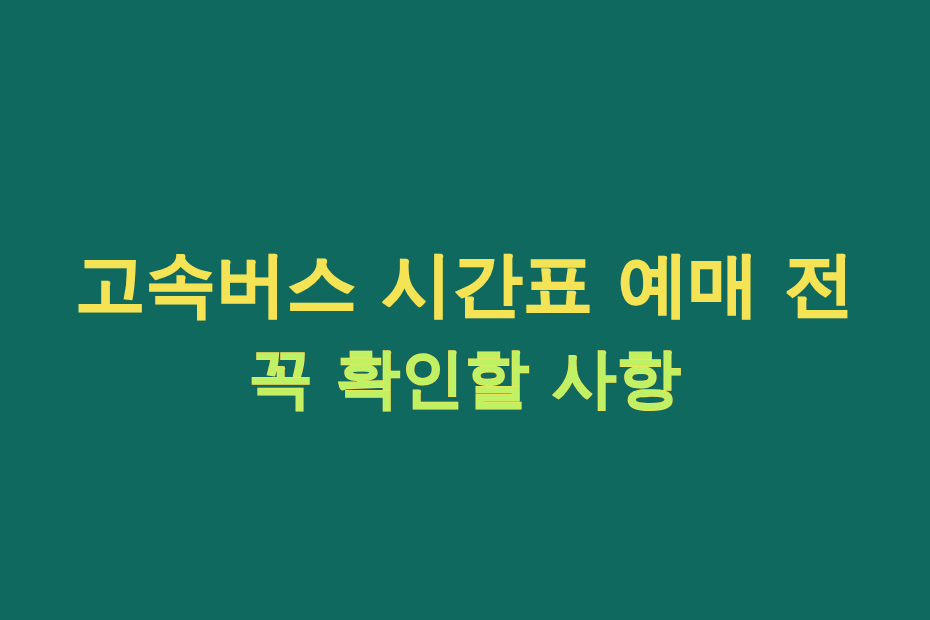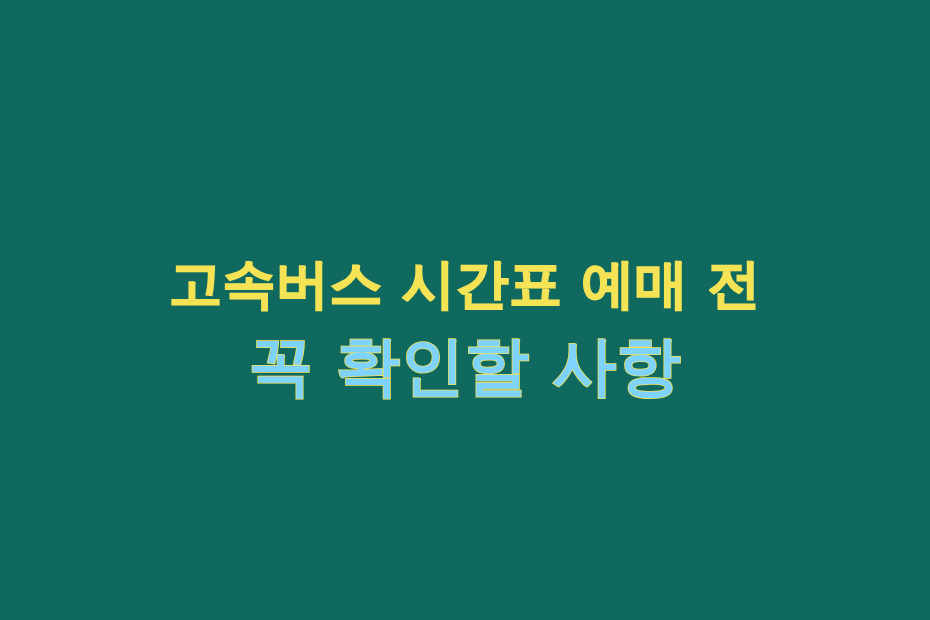--- a/index.html
+++ b/index.html
@@ -53,34 +53,34 @@
     letter-spacing: 0.5px;
     white-space: nowrap;
     text-align: center;
     
     -webkit-text-stroke: 1.5px #f5e356;
     paint-order: stroke fill;
     text-rendering: geometricPrecision;
   }
 
   .headline-line.line-1 {
-    font-size: 53px;
+    font-size: 70px;
     margin-top: 40px;
   }
 
   .headline-line.line-2 {
     font-size: 64px;
   }
 </style>
 </head>
 <body>
 
 <div id="banner" style="background: rgb(16, 105, 95);">
 
   <div id="headline">
 
     <span class="headline-line line-1" style="color: rgb(245, 227, 86); -webkit-text-stroke-color: rgb(245, 227, 86);">고속버스 시간표 예매 전</span>
 
-    <span class="headline-line line-2" style="color: #7dd3fc; -webkit-text-stroke-color: rgb(245, 227, 86);">꼭 확인할 사항</span>
+    <span class="headline-line line-2" style="color: #bef264; -webkit-text-stroke-color: rgb(245, 227, 86);">꼭 확인할 사항</span>
 
   </div>
 
 </div>
 
 </body></html>

